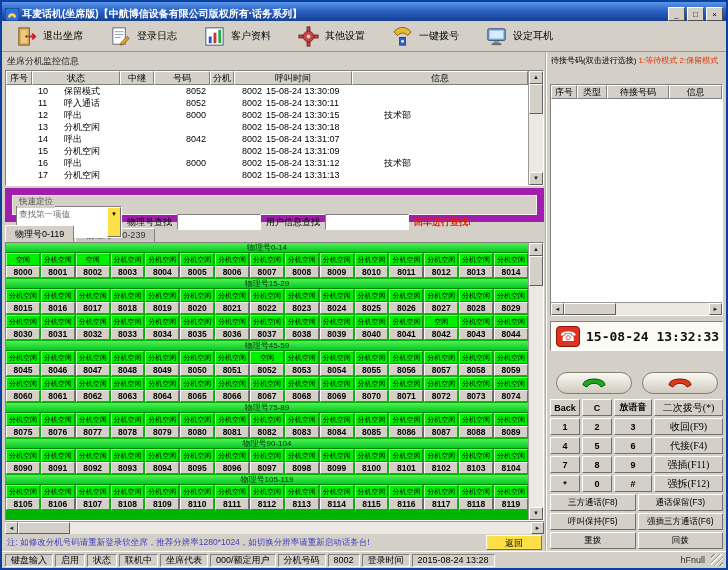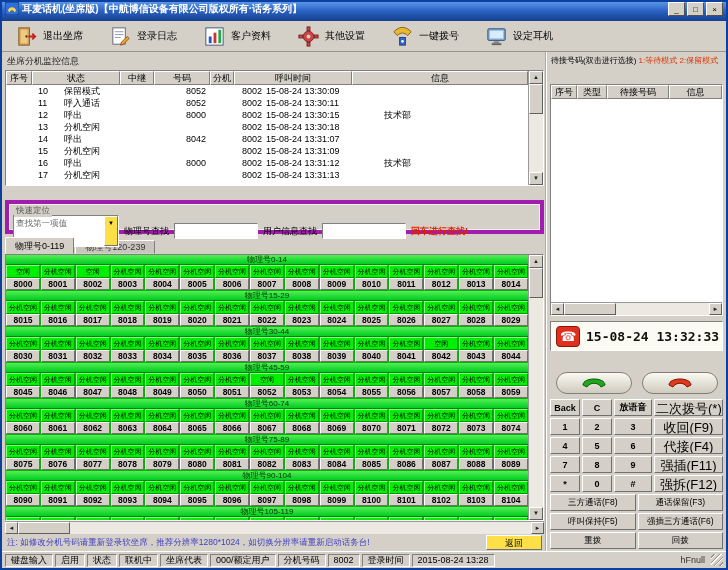--- a/index.html
+++ b/index.html
@@ -2,21 +2,21 @@
 <html><head>
 <meta charset="utf-8">
 <style>
   * { box-sizing: border-box; margin: 0; padding: 0; }
   html,body { width: 728px; height: 570px; overflow: hidden; }
   body { font-family: "Liberation Sans","DejaVu Sans",sans-serif; font-size: 9px; background: #3a6ea5; }
   button { font-family: inherit; cursor: pointer; }
   .window { width: 728px; height: 570px; border: 2px solid #0b3fa0; background: #d4d0c8; display: flex; flex-direction: column; }
 
   
-  .titlebar { height: 19px; flex: none; background: linear-gradient(180deg,#5a96e8,#2b63c6 45%,#16408f); display: flex; align-items: flex-start; gap: 3px; padding: 0 3px; }
+  .titlebar { height: 19px; flex: none; background: linear-gradient(180deg,#5a96e8,#2b63c6 45%,#16408f); display: flex; align-items: flex-end; gap: 3px; padding: 0 3px; }
   .title-icon { width: 14px; height: 13px; flex: none; display: inline-flex; }
   .title-text { color: #fff; font-weight: bold; font-size: 10px; flex: 1; white-space: nowrap; overflow: hidden; }
   .win-buttons { display: flex; gap: 2px; flex: none; }
   .win-btn { width: 17px; height: 14px; font-size: 8px; line-height: 11px; background: #d4d0c8; border: 1px solid; border-color: #fff #505050 #505050 #fff; text-align: center; padding: 0; }
 
   
   .toolbar { height: 31px; flex: none; display: flex; align-items: center; gap: 20px; padding: 2px 10px; border-bottom: 1px solid #9a968c; background: #d4d0c8; }
   .tb-item { display: flex; align-items: center; gap: 5px; height: 26px; padding: 0 3px; }
   .tb-icon { width: 23px; height: 23px; display: inline-flex; }
   .tb-label { font-size: 10px; color: #000; white-space: nowrap; }
@@ -42,21 +42,21 @@
   .sb-v { width: 15px; flex: none; background: #ece9e2; border-left: 1px solid #999; display: flex; flex-direction: column; }
   .sb-h { height: 13px; flex: none; background: #ece9e2; border-top: 1px solid #999; display: flex; }
   .sb-btn { flex: none; background: #d4d0c8; border: 1px solid; border-color: #fff #606060 #606060 #fff; font-size: 6px; text-align: center; color: #222; }
   .sb-btn.v { height: 13px; line-height: 11px; }
   .sb-btn.h { width: 13px; line-height: 11px; }
   .sb-thumb-v { height: 30px; flex: none; background: #d4d0c8; border: 1px solid; border-color: #fff #606060 #606060 #fff; }
   .sb-thumb-h { width: 52px; flex: none; background: #d4d0c8; border: 1px solid; border-color: #fff #606060 #606060 #fff; }
   .sb-fill { flex: 1; }
 
   
-  .quick-locate { flex: none; margin-top: 14px; height: 34px; border: 4px solid #a21caf; box-shadow: inset 0 0 0 1px #f4f2ee; position: relative; padding: 11px 4px 2px 4px; }
+  .quick-locate { flex: none; margin-top: 2px; height: 34px; border: 7px solid #a21caf; box-shadow: inset 0 0 0 1px #f4f2ee; position: relative; padding: 11px 4px 2px 4px; }
   .ql-label { position: absolute; top: 1px; left: 5px; font-size: 8.5px; color: #555; background: #d4d0c8; padding: 0 2px; }
   .ql-row { display: flex; align-items: center; gap: 5px; }
   .combo { width: 106px; height: 32px; background: #fff; border: 1px solid; border-color: #808080 #fff #fff #808080; display: flex; }
   .combo-text { flex: 1; font-size: 8.5px; color: #666; padding: 2px 2px 0; white-space: nowrap; overflow: hidden; }
   .combo-arrow { width: 14px; flex: none; font-size: 6px; line-height: 13px; text-align: center; }
   .ql-lab { font-size: 9px; white-space: nowrap; }
   .ql-input { width: 84px; height: 16px; background: #fff; border: 1px solid; border-color: #808080 #fff #fff #808080; font-size: 9px; padding: 0 2px; }
   .ql-hint { color: #dd2200; font-weight: bold; font-size: 9px; white-space: nowrap; }
 
   
@@ -92,21 +92,21 @@
   .clock-icon { width: 24px; height: 21px; flex: none; background: #e03020; border: 1px solid #8a1408; border-radius: 4px; color: #fff; font-size: 13px; line-height: 20px; text-align: center; }
   .clock-time { font-family: "DejaVu Sans Mono","Liberation Mono",monospace; font-size: 13px; font-weight: bold; color: #111; white-space: nowrap; }
 
   .right-spacer { flex: 1; }
 
   .handset-row { flex: none; display: flex; gap: 10px; justify-content: center; margin: 3px 0 5px; }
   .handset-btn { width: 76px; height: 22px; background: linear-gradient(#fafaf2,#cfcabe); border: 1px solid #858075; border-radius: 11px; display: flex; align-items: center; justify-content: center; padding: 0; }
 
   .dialpad { flex: none; display: grid; grid-template-columns: 30px 30px 38px 1fr; gap: 2px; }
   .pad-btn { height: 17px; background: #d4d0c8; border: 1px solid; border-color: #fff #707070 #707070 #fff; font-size: 9px; font-weight: bold; white-space: nowrap; overflow: hidden; padding: 0 1px; }
-  .pad-btn.fnk { font-weight: normal; font-size: 13px; }
+  .pad-btn.fnk { font-weight: normal; font-size: 10px; font-family: Liberation Serif, serif; }
   .fn-grid { flex: none; display: grid; grid-template-columns: 1fr 1fr; gap: 2px; margin-top: 2px; }
   .fn-btn { height: 17px; background: #d4d0c8; border: 1px solid; border-color: #fff #707070 #707070 #fff; font-size: 8.5px; white-space: nowrap; overflow: hidden; padding: 0 1px; }
 
   
   .statusbar { flex: none; height: 17px; display: flex; align-items: center; gap: 2px; padding: 1px 3px; border-top: 1px solid #fff; background: #d4d0c8; }
   .sb-seg { height: 13px; line-height: 11px; padding: 0 5px; font-size: 9px; white-space: nowrap; border: 1px solid; border-color: #808080 #fff #fff #808080; }
   .sb-right { margin-left: auto; font-size: 9px; color: #333; padding: 0 4px; }
   .resize-grip { width: 12px; height: 12px; flex: none; background: repeating-linear-gradient(135deg, transparent 0 2px, #989488 2px 3px, #fff 3px 4px); }
 </style>
 </head>
@@ -440,21 +440,20 @@
               </div>
               <div class="ext-cell">
                 <div class="ext-status">分机空闲</div>
                 <div class="ext-num">8028</div>
               </div>
               <div class="ext-cell">
                 <div class="ext-status">分机空闲</div>
                 <div class="ext-num">8029</div>
               </div>
             </div>
-            <div class="group-header">物理号30-44</div>
             <div class="cells-row">
               <div class="ext-cell">
                 <div class="ext-status">分机空闲</div>
                 <div class="ext-num">8030</div>
               </div>
               <div class="ext-cell">
                 <div class="ext-status">分机空闲</div>
                 <div class="ext-num">8031</div>
               </div>
               <div class="ext-cell">
@@ -566,21 +565,20 @@
               </div>
               <div class="ext-cell">
                 <div class="ext-status">分机空闲</div>
                 <div class="ext-num">8058</div>
               </div>
               <div class="ext-cell">
                 <div class="ext-status">分机空闲</div>
                 <div class="ext-num">8059</div>
               </div>
             </div>
-            <div class="group-header">物理号60-74</div>
             <div class="cells-row">
               <div class="ext-cell">
                 <div class="ext-status">分机空闲</div>
                 <div class="ext-num">8060</div>
               </div>
               <div class="ext-cell">
                 <div class="ext-status">分机空闲</div>
                 <div class="ext-num">8061</div>
               </div>
               <div class="ext-cell">

